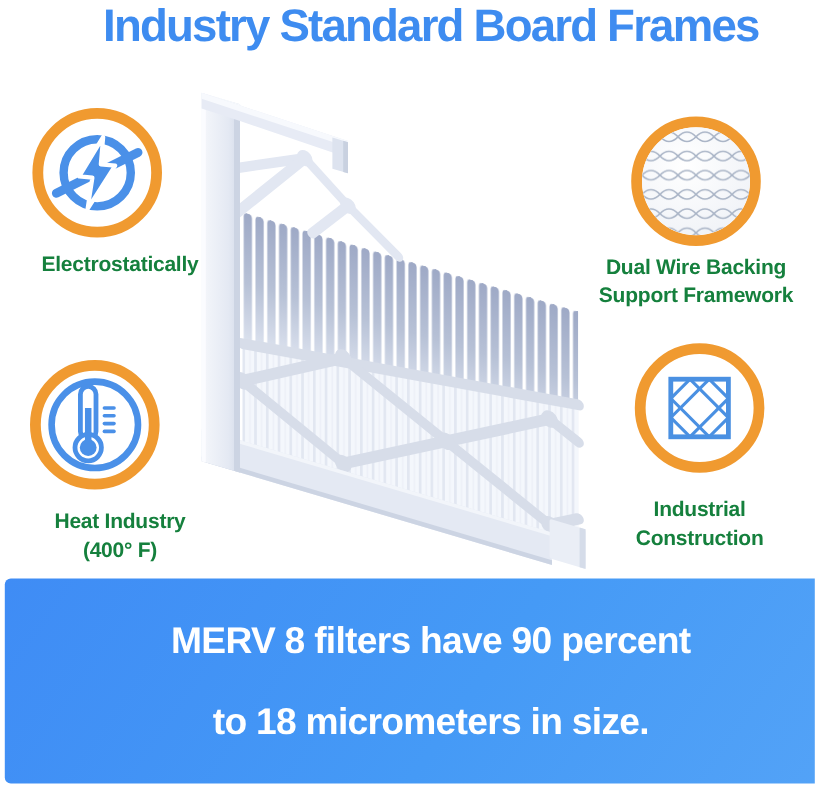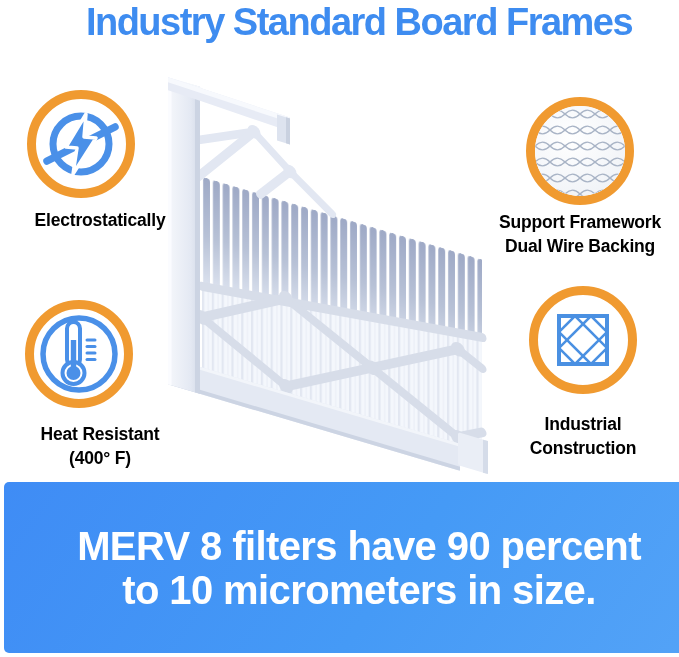--- a/index.html
+++ b/index.html
@@ -15,33 +15,33 @@
   .feature{position:absolute;width:200px;}
   .ring{
     box-sizing:border-box;width:108px;height:108px;border:9px solid #f09a30;border-radius:50%;
     background:#ffffff;display:flex;align-items:center;justify-content:center;margin:0 auto;
   }
   .f-tl{left:0;top:90px;}   .f-tl .ring{transform:translateX(-19px);}
   .f-tr{left:480px;top:97px;}
   .f-bl{left:0;top:300px;}  .f-bl .ring{transform:translateX(-21px);}
   .f-br{left:483px;top:286px;}
   .flabel{
-    position:absolute;left:0;right:0;text-align:center;color:#000000;
+    position:absolute;left:0;right:0;text-align:center;color:#15803d;
     font-size:17.5px;font-weight:bold;line-height:24px;letter-spacing:-0.2px;
   }
   .f-tl .flabel{top:118px;} .f-tr .flabel{top:113px;}
   .f-bl .flabel{top:122px;} .f-br .flabel{top:126px;}
   .flabel span{display:block;}
   .filter-art{position:absolute;left:150px;top:60px;width:360px;height:480px;}
   .banner{
     position:absolute;left:4px;right:4px;top:482px;bottom:4px;border-radius:5px;
     background:linear-gradient(125deg,#3f8cf5 0%,#459af6 55%,#54a3f7 100%);
     display:flex;flex-direction:column;align-items:center;justify-content:center;
   }
-  .banner p{margin:0;color:#ffffff;font-size:40px;font-weight:bold;line-height:44px;
+  .banner p{margin:12px;color:#ffffff;font-size:31px;font-weight:bold;line-height:44px;
     letter-spacing:-0.6px;text-align:center;}
 </style>
 </head>
 <body>
 
 <div class="stage">
 
   <h1 class="title">Industry Standard Board Frames</h1>
 
   <svg class="filter-art" viewBox="0 0 360 480" role="img" aria-label="White pleated air filter with industry standard board frame, shown at an angle">
@@ -149,43 +149,43 @@
           <radialGradient id="meshBg" cx="0.4" cy="0.35" r="0.8">
             <stop offset="0" stop-color="#ffffff"></stop>
             <stop offset="1" stop-color="#eef1f6"></stop>
           </radialGradient>
         </defs>
         <circle cx="45" cy="45" r="45" fill="url(#meshBg)"></circle>
         <circle cx="45" cy="45" r="45" fill="url(#mesh)"></circle>
       </svg>
     </div>
     <div class="flabel">
+      <span>Dual Wire Backing</span>
       <span>Support Framework</span>
-      <span>Dual Wire Backing</span>
     </div>
   </div>
 
   <div class="feature f-bl">
     <div class="ring">
       <svg width="84" height="84" viewBox="0 0 84 84">
         <circle cx="42" cy="42" r="36" fill="none" stroke="#4a90e8" stroke-width="5.5"></circle>
         <rect x="30" y="10" width="13" height="44" rx="6.5" fill="#ffffff" stroke="#4a90e8" stroke-width="4"></rect>
         <circle cx="36.5" cy="61" r="11" fill="#ffffff" stroke="#4a90e8" stroke-width="4"></circle>
         <rect x="33.8" y="28" width="5.4" height="28" fill="#4a90e8"></rect>
         <circle cx="36.5" cy="61" r="7" fill="#4a90e8"></circle>
         <g stroke="#4a90e8" stroke-width="3" stroke-linecap="round">
           <line x1="50" y1="28" x2="58" y2="28"></line>
           <line x1="50" y1="34.5" x2="58" y2="34.5"></line>
           <line x1="50" y1="41" x2="58" y2="41"></line>
           <line x1="50" y1="47.5" x2="58" y2="47.5"></line>
         </g>
       </svg>
     </div>
     <div class="flabel">
-      <span>Heat Resistant</span>
+      <span>Heat Industry</span>
       <span>(400° F)</span>
     </div>
   </div>
 
   <div class="feature f-br">
     <div class="ring">
       <svg width="84" height="84" viewBox="0 0 84 84">
         <defs>
             <clipPath id="sq">
               <rect x="18" y="18" width="48" height="48"></rect>
@@ -205,16 +205,16 @@
       </svg>
     </div>
     <div class="flabel">
       <span>Industrial</span>
       <span>Construction</span>
     </div>
   </div>
 
   <div class="banner">
     <p>MERV 8 filters have 90 percent</p>
-    <p>to 10 micrometers in size.</p>
+    <p>to 18 micrometers in size.</p>
   </div>
 
 </div>
 
 </body></html>

